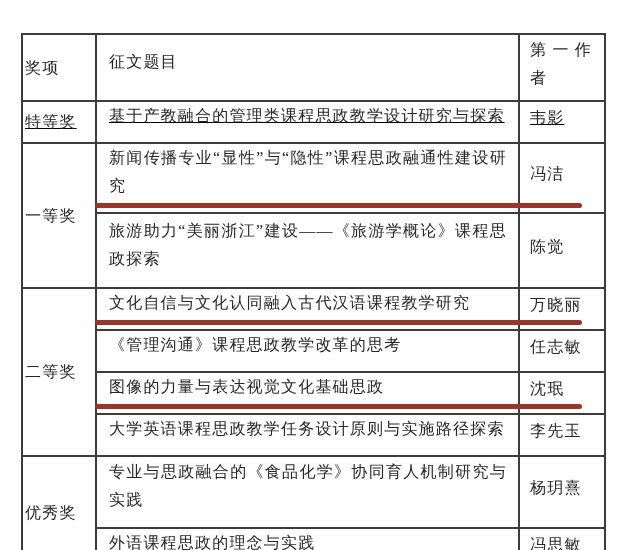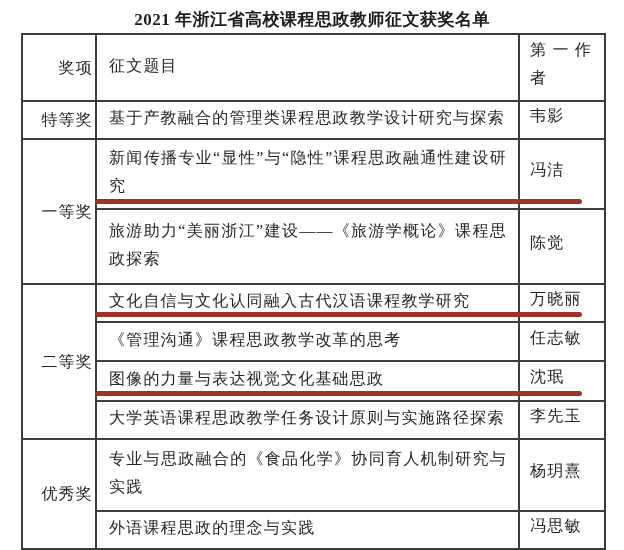--- a/index.html
+++ b/index.html
@@ -41,36 +41,36 @@
     border: 2px solid #3c3c3c;
     color: #262626;
     font-size: 16px;
     font-weight: normal;
     vertical-align: middle;
     letter-spacing: 1.2px;
     line-height: 28px;
     overflow: visible;
   }
   thead tr { height: 67px; }
-  tbody tr:nth-child(1) { height: 37px; }
+  tbody tr:nth-child(1) { height: 37px; text-decoration: underline; }
   tbody tr:nth-child(2) { height: 70px; }
   tbody tr:nth-child(3) { height: 75px; }
   tbody tr:nth-child(4) { height: 37px; }
   tbody tr:nth-child(5) { height: 39px; }
   tbody tr:nth-child(6) { height: 40px; }
   tbody tr:nth-child(7) { height: 26px; }
   tbody tr:nth-child(8) { height: 72px; }
   tbody tr:nth-child(9) { height: 20px; }
   .award-hcell, .award-cell {
-    text-align: right;
+    text-align: left;
     padding: 0 2px;
   }
   .title-hcell, .title-cell {
     text-align: left;
-    padding: 0 11px 4px 12px;
+    padding: 0 11px 12px 12px;
     border-radius: 32px;
   }
   .title-cell {
     text-align: justify;
     position: relative;
   }
   .author-hcell, .author-cell {
     text-align: left;
     padding: 0 8px 8px 10px;
   }
@@ -83,21 +83,20 @@
     border-radius: 3px;
     background: #9d3428;
     z-index: 3;
     pointer-events: none;
   }
 </style>
 </head>
 <body>
 
 <div class="page">
-  <div class="doc-title">2021 年浙江省高校课程思政教师征文获奖名单</div>
 
   <table class="awards">
     <colgroup>
       <col style="width:74px">
       <col style="width:423px">
       <col style="width:86px">
     </colgroup>
     <thead>
       <tr>
         <th class="award-hcell">奖项</th>

